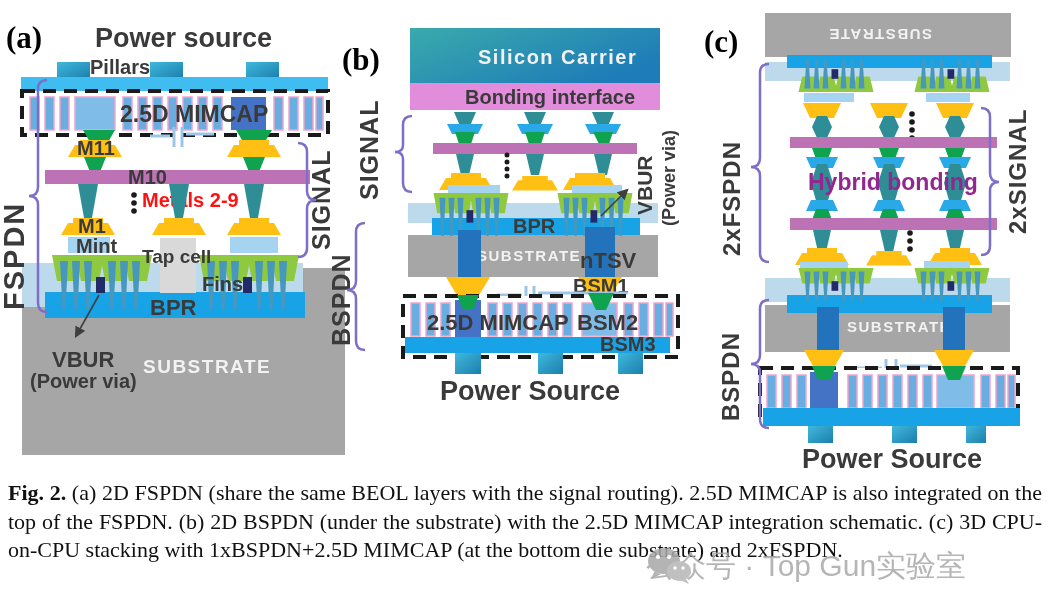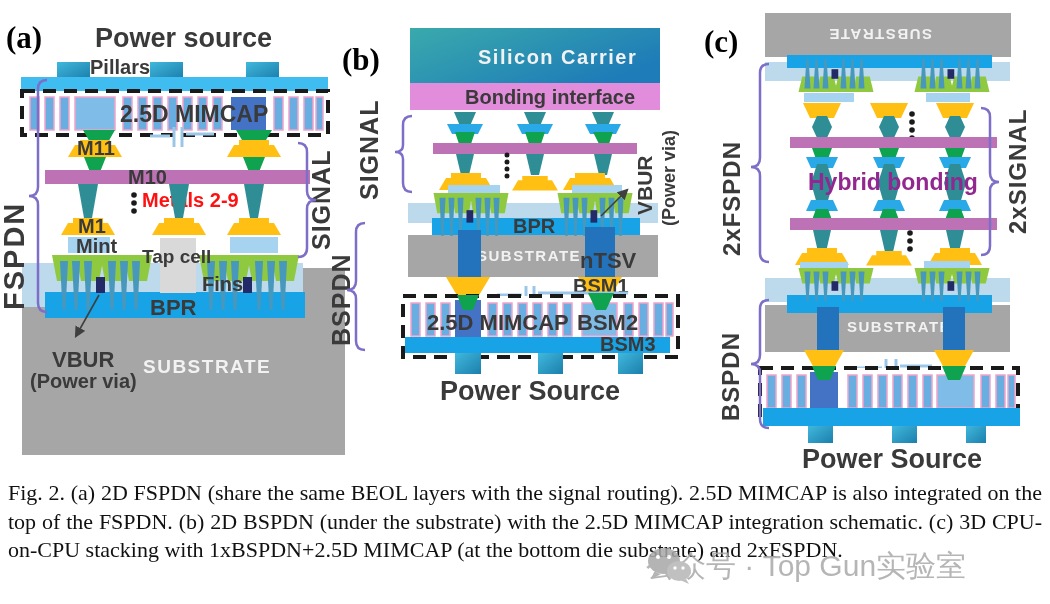--- a/index.html
+++ b/index.html
@@ -20,21 +20,21 @@
   .capline{stroke:#9CC6E8;stroke-width:3;fill:none}
   
   .lb{font-family:"Liberation Sans",sans-serif;font-weight:bold;fill:#3A3A3A}
   .lb-w{font-family:"Liberation Sans",sans-serif;font-weight:600;fill:#F2F2F2;letter-spacing:1.5px}
   .lb-red{font-family:"Liberation Sans",sans-serif;font-weight:bold;fill:#FF1111}
   .lb-hy{font-family:"Liberation Sans",sans-serif;font-weight:bold;fill:#92278F}
   .tag{font-family:"Liberation Serif",serif;font-weight:bold;font-size:31px;fill:#000}
   .caption{position:absolute;left:8px;top:479px;width:1034px;color:#111;
            font-family:"Liberation Serif",serif;font-size:22px;line-height:28.5px;
            text-align:justify}
-  .figno{font-weight:normal}
+  .figno{font-weight:bold}
   .wm{position:absolute;left:646px;top:546px;display:flex;align-items:center;gap:8px;
       color:#A9A9A9;font-size:30px;font-family:"Liberation Sans",sans-serif;
       opacity:.85;z-index:5;white-space:nowrap}
 </style>
 </head>
 <body>
 
 <svg width="1050" height="476" viewBox="0 0 1050 476">
   <defs>
     <linearGradient id="gpill" x1="0" y1="0" x2="1" y2="1">

